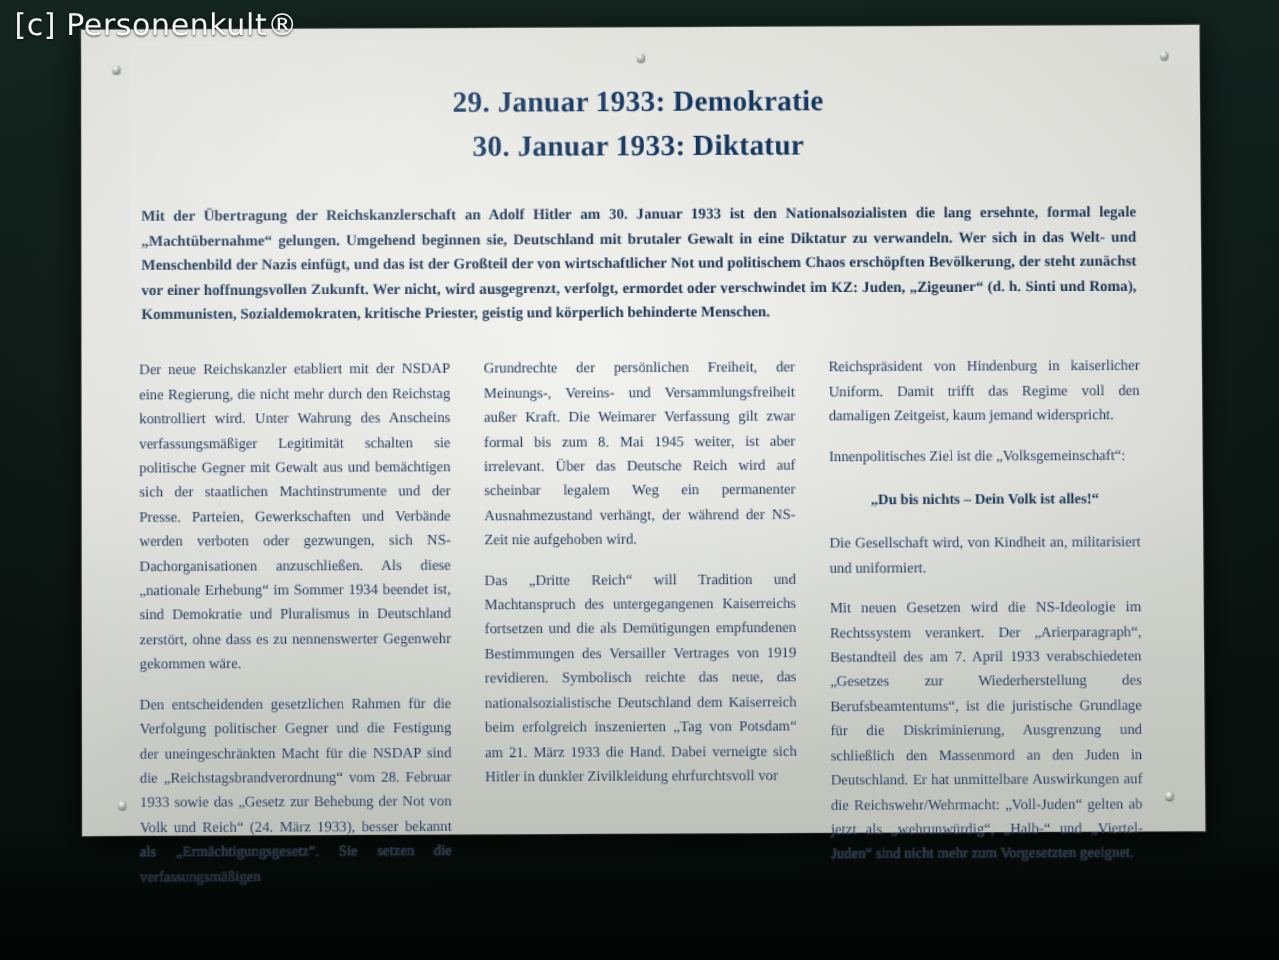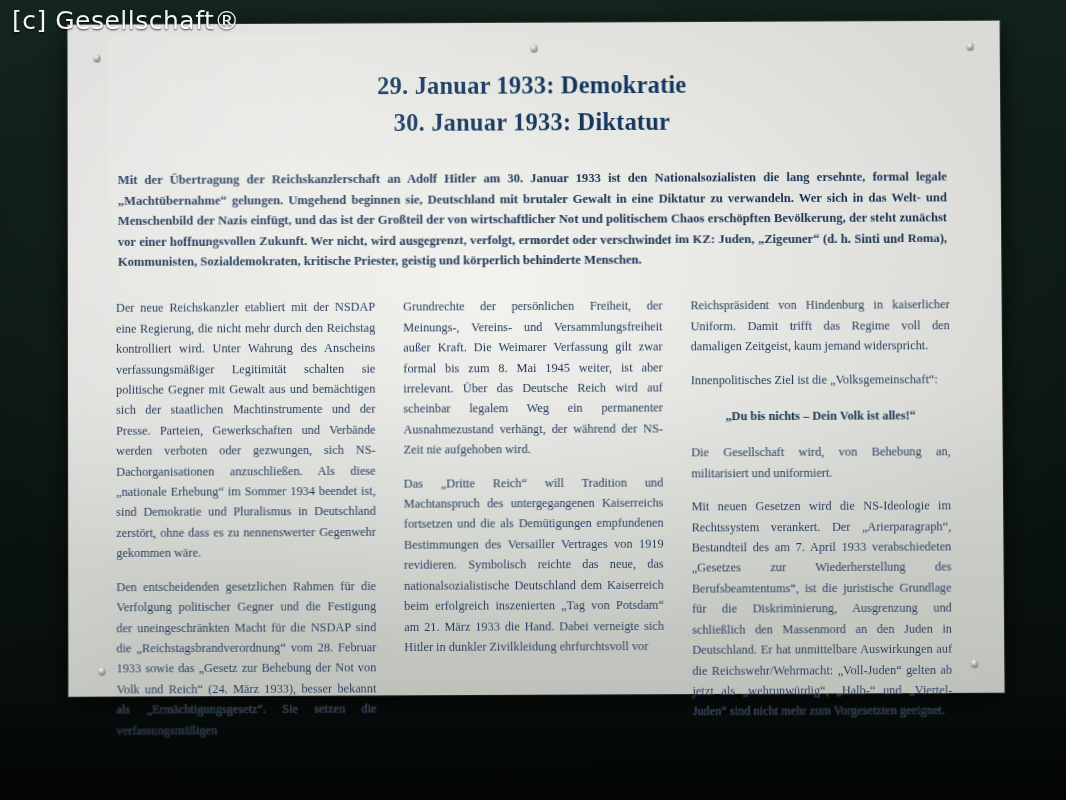--- a/index.html
+++ b/index.html
@@ -142,21 +142,21 @@
     height: 106px;
     background: linear-gradient(180deg, rgba(0,0,0,0.0), rgba(0,0,0,0.55));
   }
 </style>
 </head>
 <body>
 
 <div id="page">
   <div id="wall-texture"></div>
 
-  <div id="watermark">[c] Gesellschaft®</div>
+  <div id="watermark">[c] Personenkult®</div>
 
   <div id="panel">
     <div class="screw tl"></div>
     <div class="screw tc"></div>
     <div class="screw tr"></div>
     <div class="screw bl"></div>
     <div class="screw br"></div>
 
     <div id="content">
 
@@ -176,21 +176,21 @@
 
         <div class="col">
           <p>Grundrechte der persönlichen Freiheit, der Meinungs-, Vereins- und Versammlungsfreiheit außer Kraft. Die Weimarer Verfassung gilt zwar formal bis zum 8. Mai 1945 weiter, ist aber irrelevant. Über das Deutsche Reich wird auf scheinbar legalem Weg ein permanenter Ausnahmezustand verhängt, der während der NS-Zeit nie aufgehoben wird.</p>
           <p>Das „Dritte Reich“ will Tradition und Machtanspruch des untergegangenen Kaiserreichs fortsetzen und die als Demütigungen empfundenen Bestimmungen des Versailler Vertrages von 1919 revidieren. Symbolisch reichte das neue, das nationalsozialistische Deutschland dem Kaiserreich beim erfolgreich inszenierten „Tag von Potsdam“ am 21. März 1933 die Hand. Dabei verneigte sich Hitler in dunkler Zivilkleidung ehrfurchtsvoll vor</p>
         </div>
 
         <div class="col">
           <p>Reichspräsident von Hindenburg in kaiserlicher Uniform. Damit trifft das Regime voll den damaligen Zeitgeist, kaum jemand widerspricht.</p>
           <p>Innenpolitisches Ziel ist die „Volksgemeinschaft“:</p>
           <p class="highlight">„Du bis nichts – Dein Volk ist alles!“</p>
-          <p>Die Gesellschaft wird, von Behebung an, militarisiert und uniformiert.</p>
+          <p>Die Gesellschaft wird, von Kindheit an, militarisiert und uniformiert.</p>
           <p>Mit neuen Gesetzen wird die NS-Ideologie im Rechtssystem verankert. Der „Arierparagraph“, Bestandteil des am 7. April 1933 verabschiedeten „Gesetzes zur Wiederherstellung des Berufsbeamtentums“, ist die juristische Grundlage für die Diskriminierung, Ausgrenzung und schließlich den Massenmord an den Juden in Deutschland. Er hat unmittelbare Auswirkungen auf die Reichswehr/Wehrmacht: „Voll-Juden“ gelten ab jetzt als „wehrunwürdig“, „Halb-“ und „Viertel-Juden“ sind nicht mehr zum Vorgesetzten geeignet.</p>
         </div>
 
       </div>
     </div>
     <div id="glare"></div>
   </div>
 
   <div id="floor-shadow"></div>
 </div>

